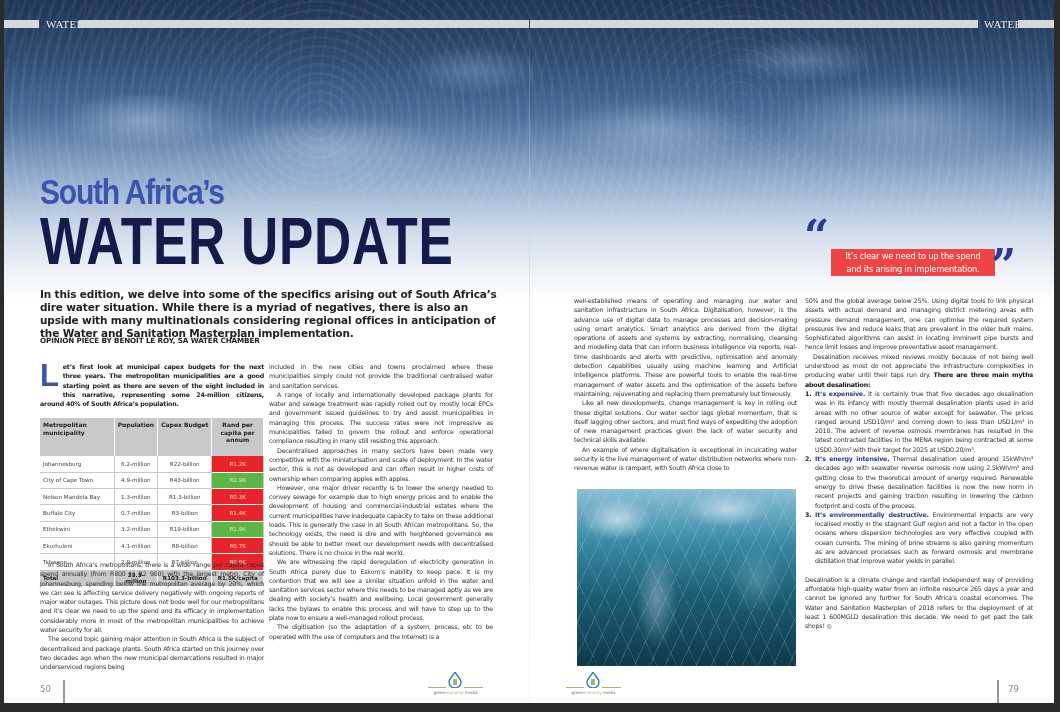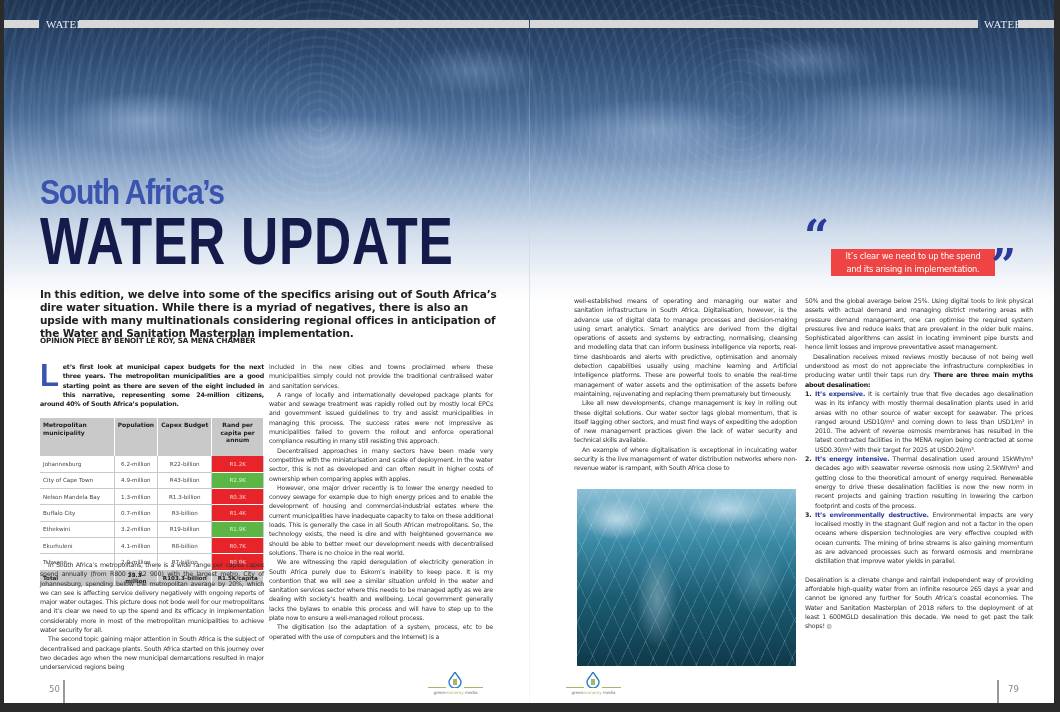--- a/index.html
+++ b/index.html
@@ -124,21 +124,21 @@
   <div class="section-label" style="left:42px;">WATER</div>
   <div class="section-bar" style="left:75px;width:450px;"></div>
   <div class="section-bar" style="left:526px;width:448px;"></div>
   <div class="section-label" style="left:980px;">WATER</div>
   <div class="section-bar" style="left:1014px;width:36px;"></div>
 
   <div class="kicker">South Africa’s</div>
   <div class="title">WATER UPDATE</div>
 
   <div class="standfirst">In this edition, we delve into some of the specifics arising out of South Africa’s dire water situation. While there is a myriad of negatives, there is also an upside with many multinationals considering regional offices in anticipation of the Water and Sanitation Masterplan implementation.</div>
-  <div class="byline">OPINION PIECE BY BENOÎT LE ROY, SA MENA CHAMBER</div>
+  <div class="byline">OPINION PIECE BY BENOÎT LE ROY, SA WATER CHAMBER</div>
 
   <div class="col" style="left:36px;top:362px;width:224px;">
     <p class="noindent lead"><span class="dropcap">L</span><span>et’s first look at municipal capex budgets for the next three years. The metropolitan municipalities are a good starting point as there are seven of the eight included in this narrative, representing some 24-million citizens, around 40% of South Africa’s population.</span></p>
   </div>
 
   <table class="metro">
     <thead>
       <tr>
         <th style="width:76px;height:38px;">Metropolitan municipality</th>
         <th class="c" style="width:40px;">Population</th>
@@ -233,21 +233,21 @@
     <p class="noindent">50% and the global average below 25%. Using digital tools to link physical assets with actual demand and managing district metering areas with pressure demand management, one can optimise the required system pressures live and reduce leaks that are prevalent in the older bulk mains. Sophisticated algorithms can assist in locating imminent pipe bursts and hence limit losses and improve preventative asset management.</p>
     <p><span>Desalination receives mixed reviews mostly because of not being well understood as most do not appreciate the infrastructure complexities in producing water until their taps run dry. </span><b style="color:#111;">There are three main myths about desalination:</b></p>
     <ol class="myths">
       <li><span class="num">1.</span><span class="myth-head">It’s expensive.</span><span> It is certainly true that five decades ago desalination was in its infancy with mostly thermal desalination plants used in arid areas with no other source of water except for seawater. The prices ranged around USD10/m³ and coming down to less than USD1/m³ in 2010. The advent of reverse osmosis membranes has resulted in the latest contracted facilities in the MENA region being contracted at some USD0.30/m³ with their target for 2025 at USD0.20/m³.</span></li>
       <li><span class="num">2.</span><span class="myth-head">It’s energy intensive.</span><span> Thermal desalination used around 15kWh/m³ decades ago with seawater reverse osmosis now using 2.5kWh/m³ and getting close to the theoretical amount of energy required. Renewable energy to drive these desalination facilities is now the new norm in recent projects and gaining traction resulting in lowering the carbon footprint and costs of the process.</span></li>
       <li><span class="num">3.</span><span class="myth-head">It’s environmentally destructive.</span><span> Environmental impacts are very localised mostly in the stagnant Gulf region and not a factor in the open oceans where dispersion technologies are very effective coupled with ocean currents. The mining of brine streams is also gaining momentum as are advanced processes such as forward osmosis and membrane distillation that improve water yields in parallel.</span></li>
     </ol>
     <p class="noindent" style="margin-top:9px;"><span>Desalination is a climate change and rainfall independent way of providing affordable high-quality water from an infinite resource 265 days a year and cannot be ignored any further for South Africa’s coastal economies. The Water and Sanitation Masterplan of 2018 refers to the deployment of at least 1 600MGLD desalination this decade. We need to get past the talk shops!</span> <span style="color:#888;">◍</span></p>
   </div>
 
-  <div class="page-num" style="left:45px;">50</div>
+  <div class="page-num" style="left:36px;">50</div>
   <div class="page-rule" style="left:59px;"></div>
   <div class="page-rule" style="left:993px;"></div>
   <div class="page-num" style="left:1004px;">79</div>
 
   <div class="logo" style="left:424px;">
     <svg class="drop" viewBox="0 0 14 16">
       <path d="M7 0 C9 4 13 7 13 10 A6 6 0 0 1 1 10 C1 7 5 4 7 0 Z" fill="#fff" stroke="#2d7fc0" stroke-width="1.4"></path>
       <rect x="5" y="7" width="4" height="6" fill="#a8b56a"></rect>
     </svg>
     <div class="line" style="left:0;width:18px;"></div>

